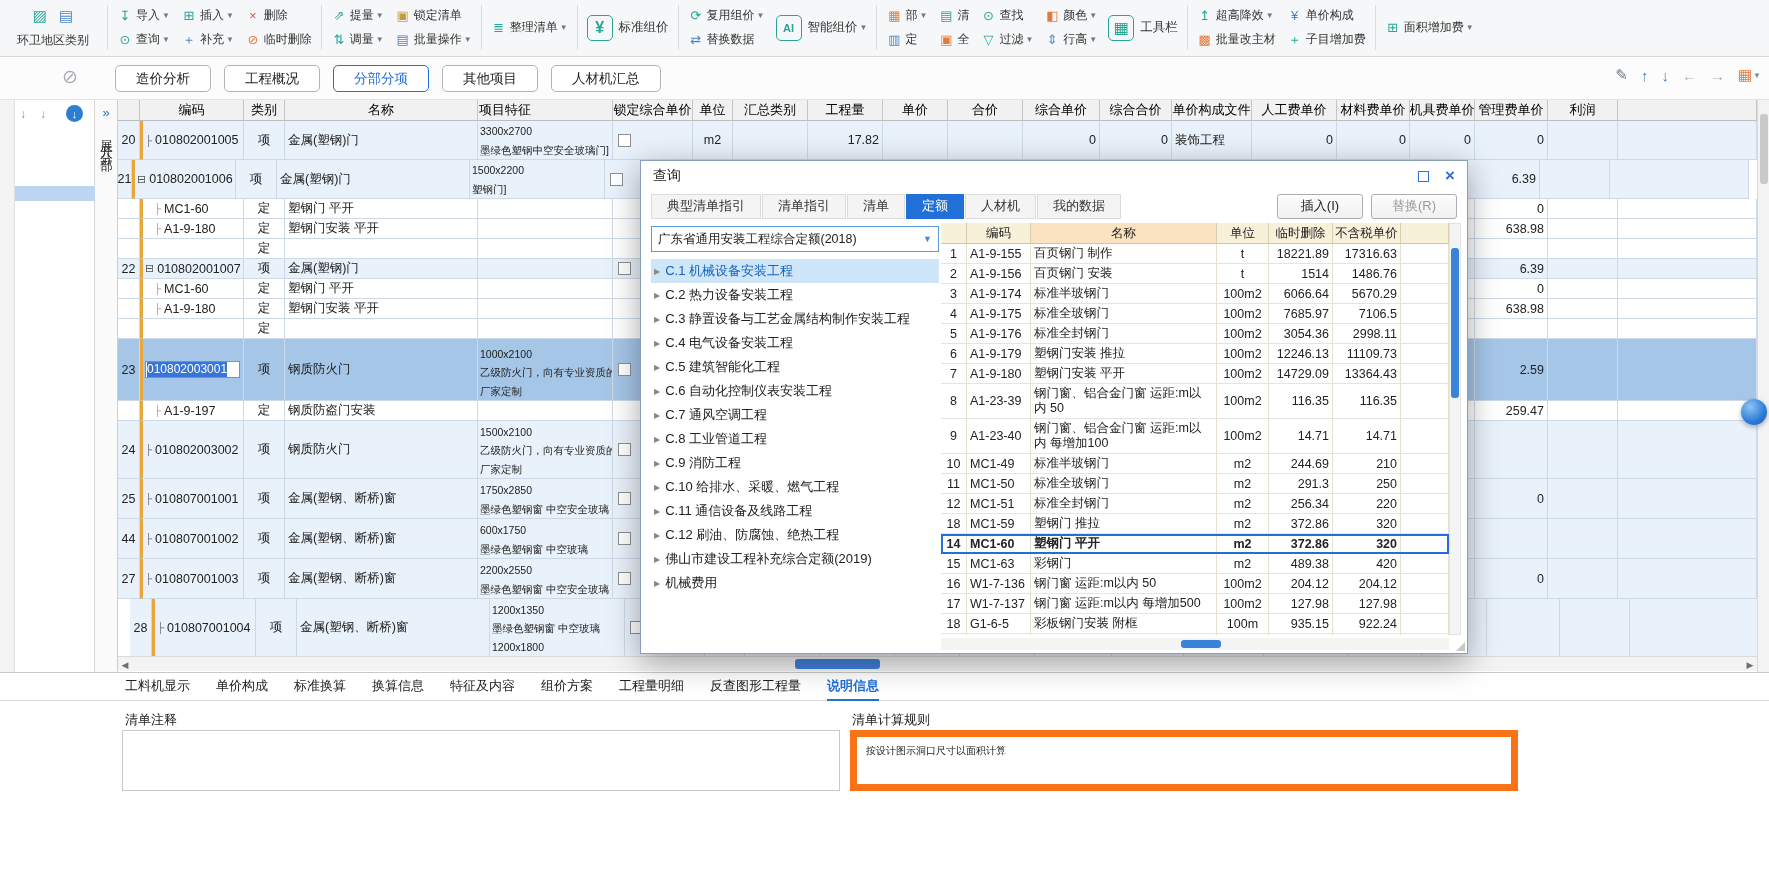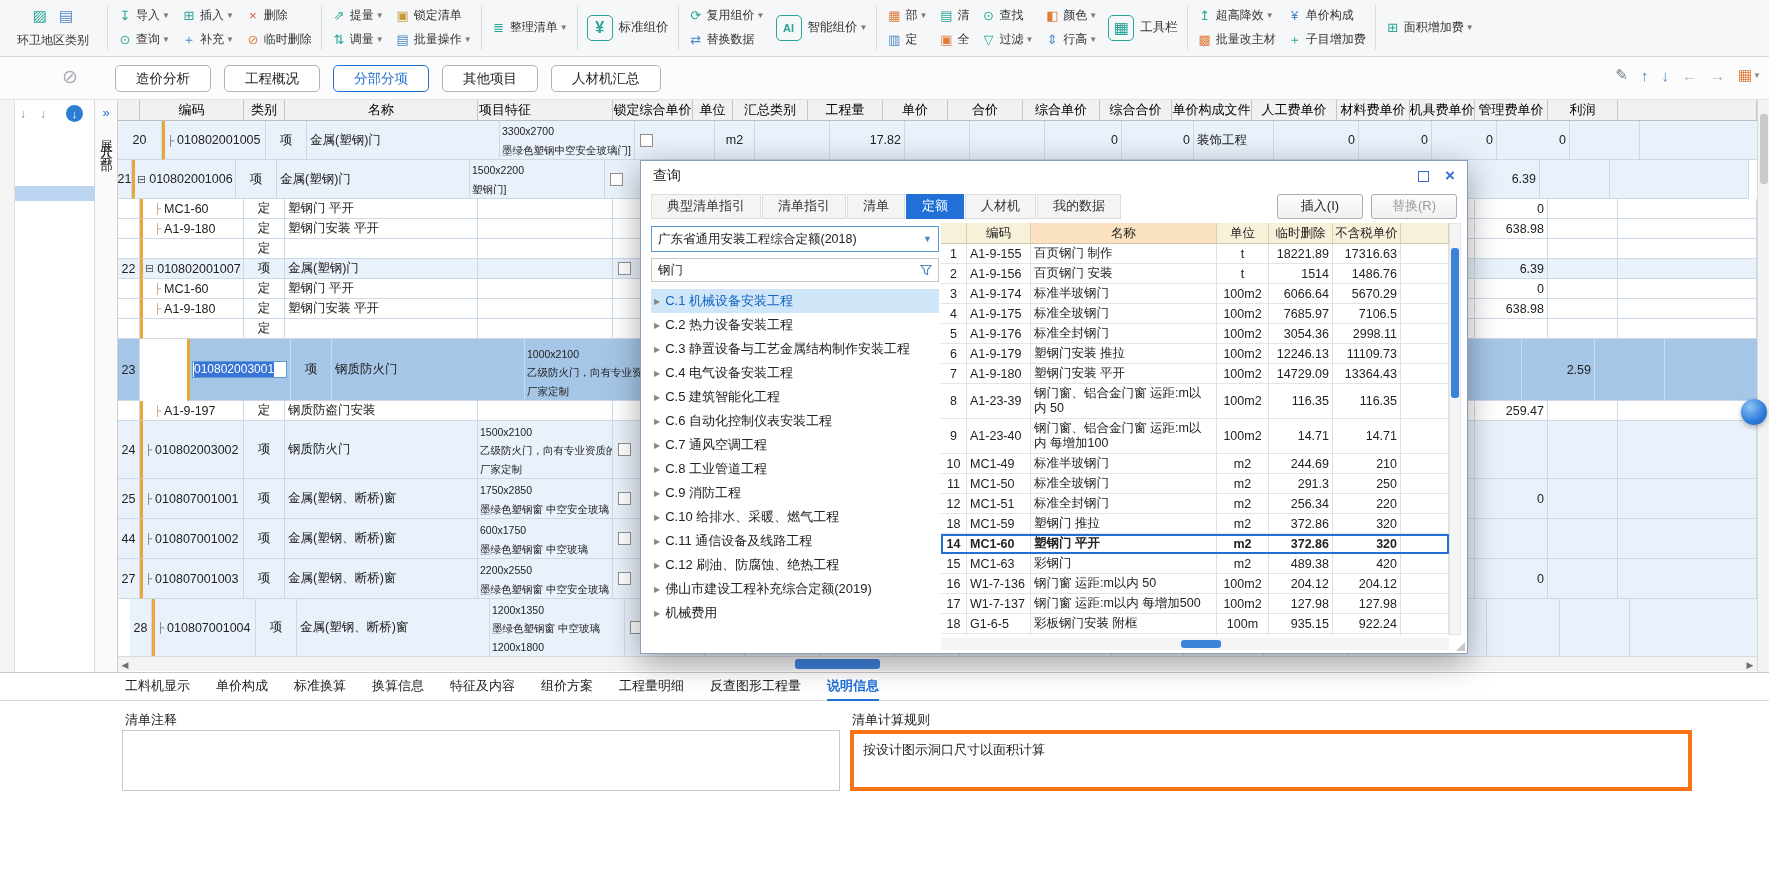--- a/index.html
+++ b/index.html
@@ -86,22 +86,22 @@
 
 
 .bottom{position:absolute;left:0;top:672px;width:1769px;height:211px;background:#fff;border-top:1px solid #c9c9c9;}
 .btabs{display:flex;gap:26px;padding-left:125px;height:28px;align-items:center;border-bottom:1px solid #d8d8d8;font-size:13px;}
 .btab{height:28px;display:flex;align-items:center;border-bottom:2px solid transparent;color:#222;white-space:nowrap;}
 .btab.active{color:#2170d8;border-bottom-color:#2170d8;font-weight:bold;}
 .panel-label{position:absolute;font-size:13px;color:#222;}
 .note-label{left:125px;top:38px;}
 .rule-label{left:852px;top:38px;}
 .note-box{position:absolute;left:122px;top:57px;width:718px;height:61px;border:1px solid #c2cbd2;background:#fff;}
-.rule-box{position:absolute;left:850px;top:57px;width:842px;height:61px;border:4px solid #f97316;background:#fff;
-  font-size:13px;padding:7px 9px;}
+.rule-box{position:absolute;left:850px;top:57px;width:668px;height:61px;border:7px solid #f97316;background:#fff;
+  font-size:10px;padding:7px 9px;}
 
 
 .dialog{position:absolute;left:640px;top:160px;width:828px;height:494px;background:#fff;
   border:1px solid #8aa0ba;box-shadow:0 8px 30px rgba(0,0,0,.35);z-index:20;}
 .dlg-title{height:30px;display:flex;align-items:center;padding:0 12px;font-size:14px;color:#222;}
 .dlg-ctrls{margin-left:auto;display:flex;gap:16px;align-items:center;}
 .dlg-max{width:11px;height:11px;border:1.5px solid #2f6fd6;}
 .dlg-close{color:#2f6fd6;font-size:17px;font-weight:bold;line-height:14px;}
 .dlg-tabs{position:absolute;left:0;top:30px;width:100%;height:30px;display:flex;align-items:center;padding:0 10px;}
 .dlg-tablist{display:flex;}
@@ -415,21 +415,21 @@
           <div class="tcell a-c c-costfile" style="width: 80px;">单价构成文件</div>
           <div class="tcell a-c c-labor" style="width: 85px;">人工费单价</div>
           <div class="tcell a-c c-matl" style="width: 73px;">材料费单价</div>
           <div class="tcell a-c c-mach" style="width: 65px;">机具费单价</div>
           <div class="tcell a-c c-manage" style="width: 73px;">管理费单价</div>
           <div class="tcell a-c c-profit" style="width: 70px;">利润</div>
           <div class="tcell a-c c-filler" style="width: 139px;"></div>
         </div>
       <div class="tbody">
           <div class="trow r-item" style="height: 39px;">
-            <div class="tcell c-num a-c" style="width: 44px;">20</div>
+            <div class="tcell c-num a-c" style="width: 22px;">20</div>
             <div class="tcell c-code a-l" style="width: 104px;">
               <span class="pfx">├</span>
               <span>010802001005</span>
             </div>
             <div class="tcell c-cat a-c" style="width: 41px;">项</div>
             <div class="tcell c-name a-l" style="width: 193px;">金属(塑钢)门</div>
             <div class="tcell c-feat a-l" style="width: 135px;">
               <div class="featline">3300x2700</div>
               <div class="featline">墨绿色塑钢中空安全玻璃门]</div>
             </div>
@@ -651,21 +651,21 @@
             <div class="tcell c-costfile a-l" style="width: 80px;"></div>
             <div class="tcell c-labor a-r" style="width: 85px;"></div>
             <div class="tcell c-matl a-r" style="width: 73px;"></div>
             <div class="tcell c-mach a-r" style="width: 65px;"></div>
             <div class="tcell c-manage a-r" style="width: 73px;"></div>
             <div class="tcell c-profit a-r" style="width: 70px;"></div>
             <div class="tcell c-filler a-l" style="width: 139px;"></div>
           </div>
           <div class="trow r-sel" style="height: 62px;">
             <div class="tcell c-num a-c" style="width: 22px;">23</div>
-            <div class="tcell c-code a-l" style="width: 104px; margin-left: 47px;">
+            <div class="tcell c-code a-l" style="width: 104px;">
               <div class="editbox">
                 <span>010802003001</span>
               </div>
             </div>
             <div class="tcell c-cat a-c" style="width: 41px;">项</div>
             <div class="tcell c-name a-l" style="width: 193px;">钢质防火门</div>
             <div class="tcell c-feat a-l" style="width: 135px;">
               <div class="featline">1000x2100</div>
               <div class="featline">乙级防火门，向有专业资质的</div>
               <div class="featline">厂家定制</div>
@@ -913,26 +913,20 @@
           <div class="dlg-tab">我的数据</div>
         </div>
       <div class="dlg-btn primary">插入(I)</div>
       <div class="dlg-btn disabled">替换(R)</div>
     </div>
     <div class="dlg-left">
       <div class="dlg-select">
         <span>广东省通用安装工程综合定额(2018)</span>
         <span class="sel-arr">▼</span>
       </div>
-      <div class="dlg-search">
-        <span>钢门</span>
-        <svg width="12" height="12" viewBox="0 0 12 12">
-          <path d="M1 1.5h10L7.5 6v4.5l-3-1.5V6z" fill="none" stroke="#5b87b5" stroke-width="1.2"></path>
-        </svg>
-      </div>
       <div class="dlg-tree">
           <div class="tree-item selected">
             <span class="tri">▶</span>
             <span>C.1 机械设备安装工程</span>
           </div>
           <div class="tree-item">
             <span class="tri">▶</span>
             <span>C.2 热力设备安装工程</span>
           </div>
           <div class="tree-item">

